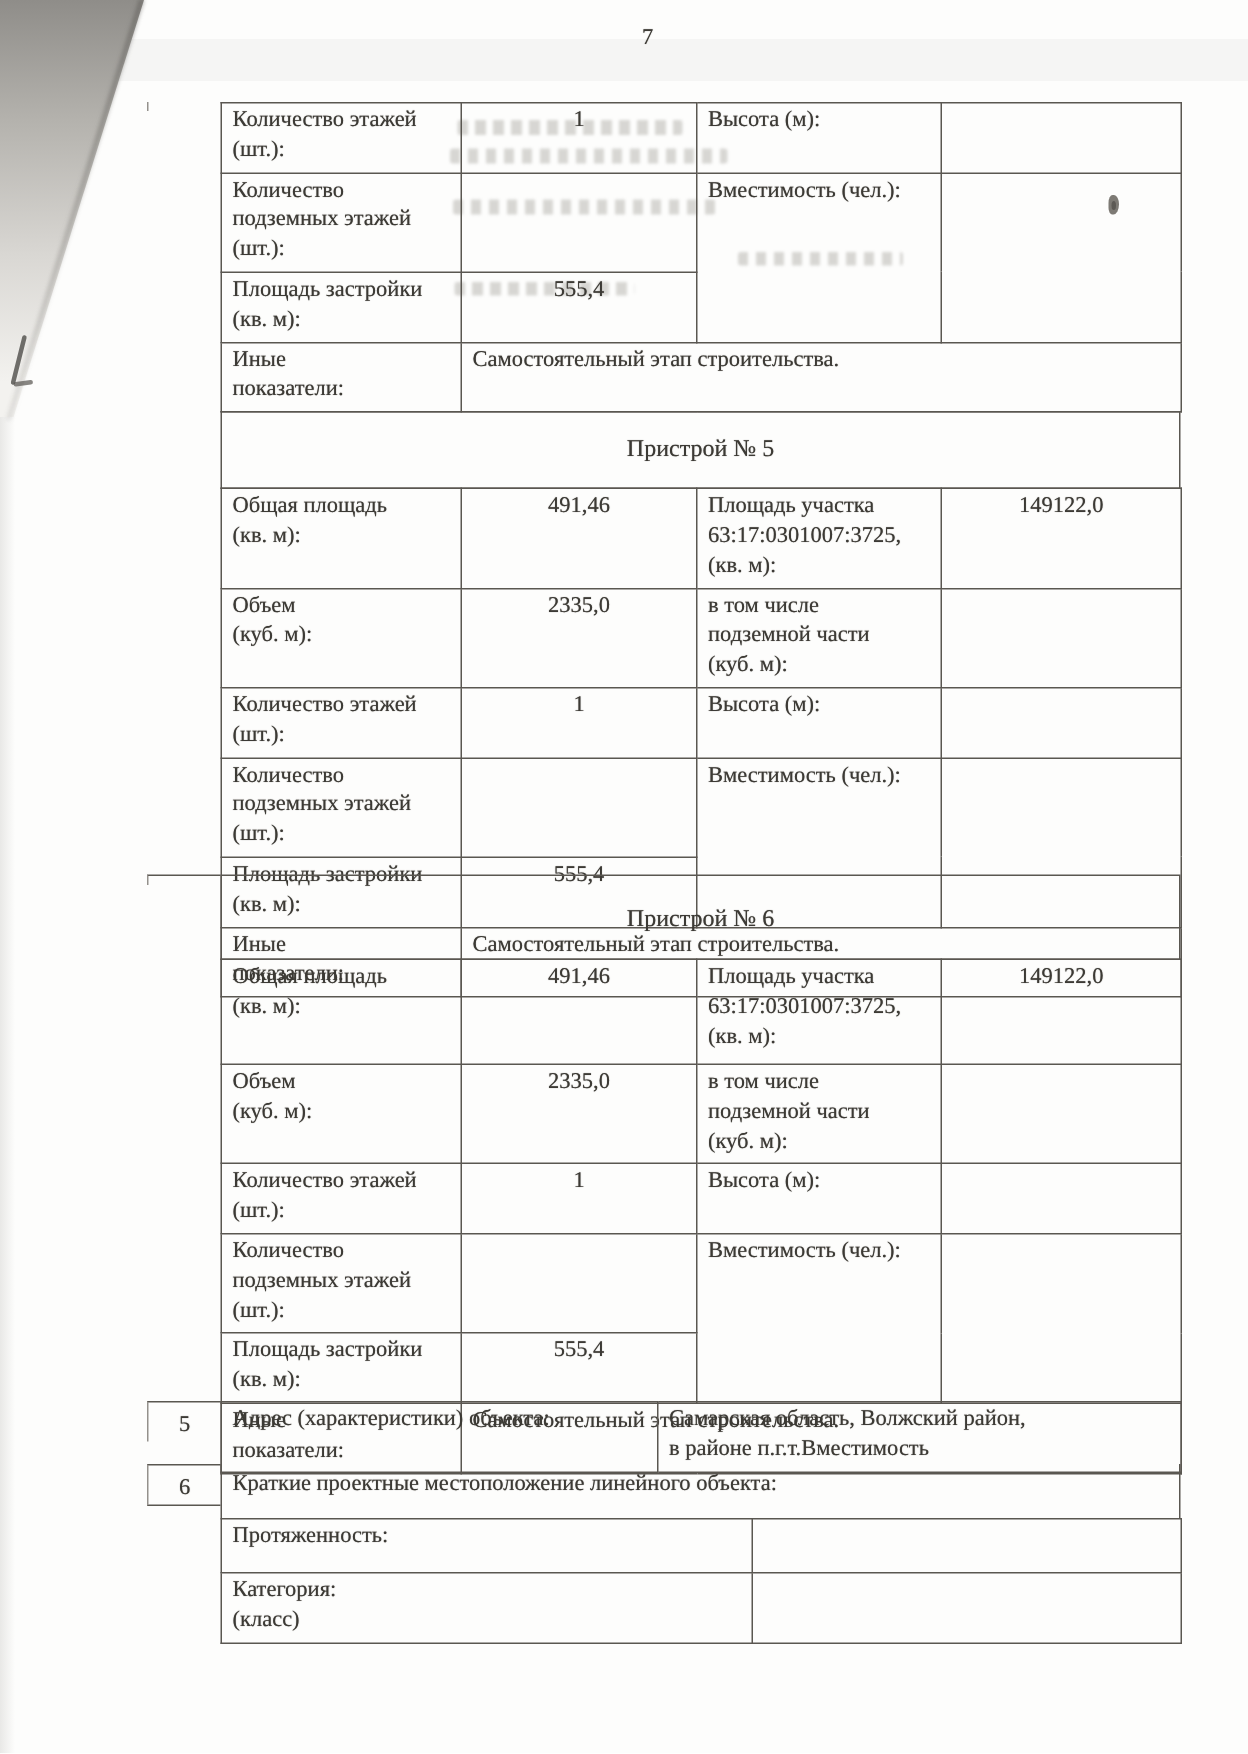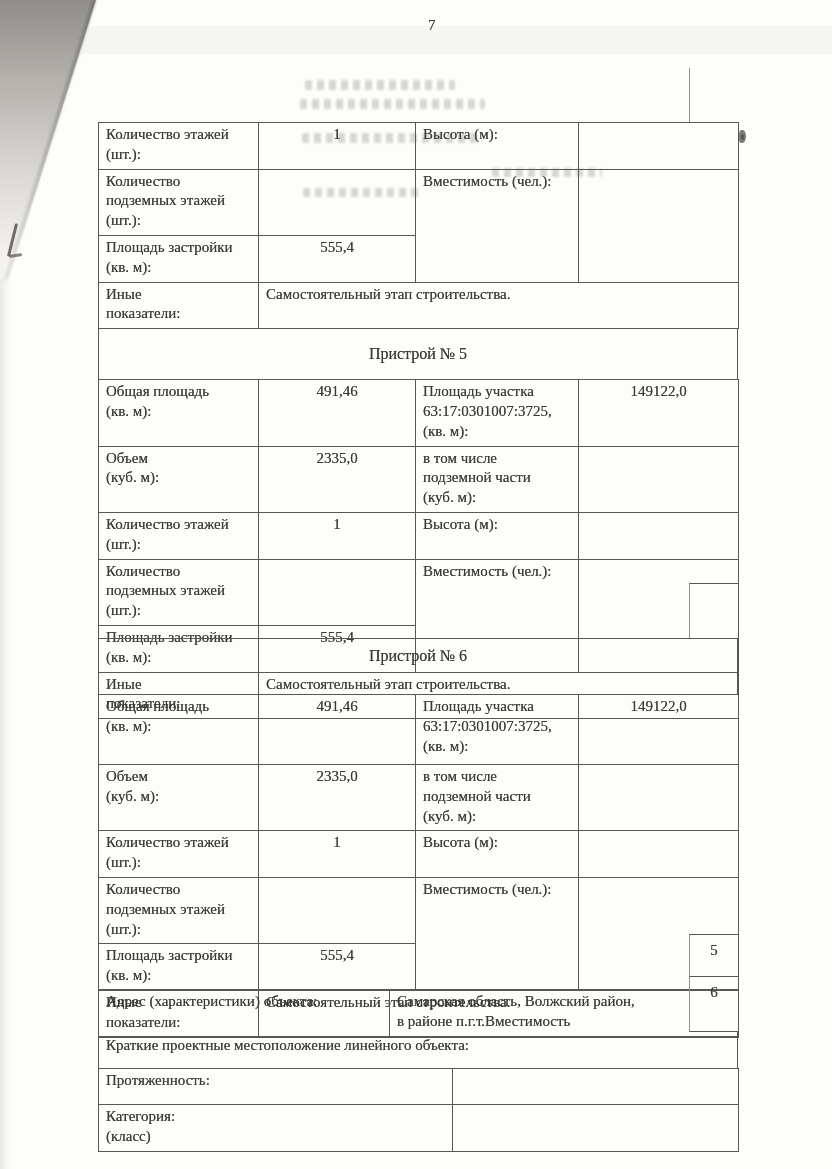--- a/index.html
+++ b/index.html
@@ -28,21 +28,21 @@
   .corner-tip2{position:absolute;left:9px;top:254px;width:13px;height:3px;background:#55534f;
     transform:rotate(-8deg);border-radius:2px;opacity:.7;}
   
   .speck{position:absolute;left:739px;top:130px;width:7px;height:13px;background:#7d7a74;
     border-radius:45% 55% 60% 40%;filter:blur(.4px);}
   .speck:after{content:"";position:absolute;left:2px;top:4px;width:3px;height:6px;background:#5d5a55;border-radius:50%;}
   
   .smudge{position:absolute;height:10px;opacity:.32;filter:blur(1.1px);border-radius:2px;
     background:repeating-linear-gradient(90deg,#8a877f 0 7px,transparent 7px 12px);}
   
-  .band{position:absolute;left:98px;display:flex;align-items:flex-end;flex-direction:column;}
+  .band{position:absolute;left:98px;display:flex;align-items:flex-start;}
   .numcell{width:48px;flex:0 0 48px;border-left:1px solid #94918c;
     text-align:center;padding-top:6px;font-size:15px;}
   .bt{border-top:1px solid #5a5751;}
   .bb{border-bottom:1px solid #5a5751;}
   .content{width:640px;flex:0 0 640px;}
   
   table{border-collapse:collapse;table-layout:fixed;width:640px;}
   td{border:1px solid #5a5751;vertical-align:top;padding:2px 7px 4px 7px;
      white-space:pre-line;overflow:hidden;}
   td.val{text-align:center;}
@@ -168,21 +168,21 @@
           <td colspan="3">Самостоятельный этап строительства.</td>
         </tr>
       </tbody>
         </table>
     </div>
   </div>
 
   <div class="band" style="top:583px;">
     <div class="numcell bt"></div>
     <div class="content">
-      <div class="headrow" style="height:57px;padding-top:6px;">Пристрой № 6</div>
+      <div class="headrow" style="height:57px;padding-top:18px;">Пристрой № 6</div>
       <table class="blockjoin">
         <colgroup>
             <col style="width:160px">
             <col style="width:157px">
             <col style="width:163px">
             <col style="width:160px">
           </colgroup>
         <tbody>
             <tr style="height:70px">
           <td>Общая площадь

